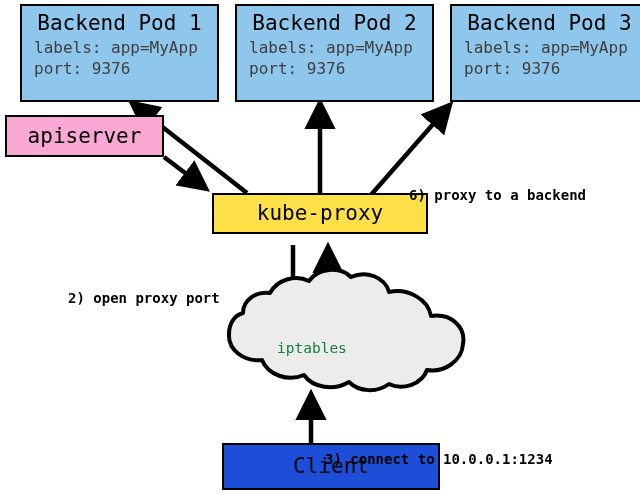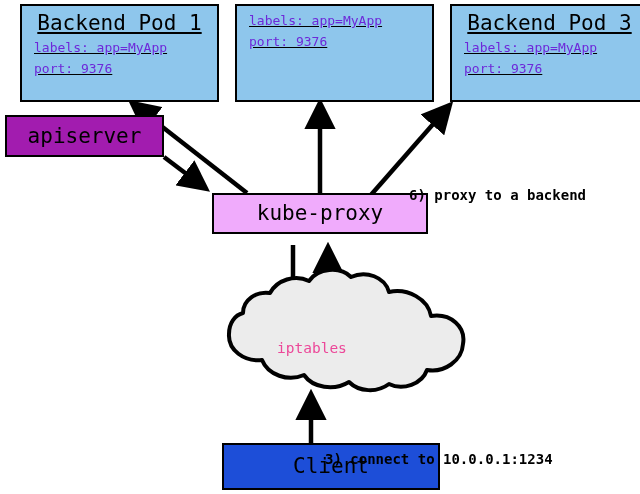--- a/index.html
+++ b/index.html
@@ -23,32 +23,31 @@
     height: 494px;
   }
   .node {
     position: absolute;
     border: 2px solid #000000;
     box-sizing: border-box;
     z-index: 3;
   }
   .pod {
     padding: 4px 0 0 0;
-    text-decoration: underline;
   }
   .pod-title {
     font-size: 21px;
     text-align: center;
     color: #000;
     line-height: 27px;
     letter-spacing: 0px;
   }
   .pod-line {
-    font-size: 13px;
-    color: #6d28d9;
+    font-size: 16px;
+    color: #404040;
     line-height: 21px;
     padding-left: 12px;
     white-space: nowrap;
   }
   .box-label {
     font-size: 21px;
     color: #000;
     display: flex;
     align-items: center;
     justify-content: center;
@@ -62,21 +61,21 @@
     font-size: 14px;
     font-weight: bold;
     color: #000000;
     line-height: 20px;
     white-space: pre;
     z-index: 4;
   }
   .cloud-label {
     position: absolute;
     font-size: 14.5px;
-    color: #ec4899;
+    color: #15803d;
     z-index: 3;
     white-space: nowrap;
   }
 </style>
 </head>
 <body>
 
 <div id="canvas">
 
   <svg id="wires" viewBox="0 0 640 494" xmlns="http://www.w3.org/2000/svg">
@@ -118,46 +117,48 @@
     </g>
   </svg>
 
   <div class="node pod" style="left:20px; top:4px; width:199px; height:98px; background:#8ec6ec;">
     <div class="pod-title">Backend Pod 1</div>
     <div class="pod-line">labels: app=MyApp</div>
     <div class="pod-line">port: 9376</div>
   </div>
 
   <div class="node pod" style="left:235px; top:4px; width:199px; height:98px; background:#8ec6ec;">
+    <div class="pod-title">Backend Pod 2</div>
     <div class="pod-line">labels: app=MyApp</div>
     <div class="pod-line">port: 9376</div>
   </div>
 
   <div class="node pod" style="left:450px; top:4px; width:199px; height:98px; background:#8ec6ec;">
     <div class="pod-title">Backend Pod 3</div>
     <div class="pod-line">labels: app=MyApp</div>
     <div class="pod-line">port: 9376</div>
   </div>
 
-  <div class="node" style="left:5px; top:115px; width:159px; height:42px; background:#a21caf;">
+  <div class="node" style="left:5px; top:115px; width:159px; height:42px; background:#f9a8d4;">
     <div class="box-label">apiserver</div>
   </div>
 
-  <div class="node" style="left:212px; top:193px; width:216px; height:41px; background:#f0abfc;">
+  <div class="node" style="left:212px; top:193px; width:216px; height:41px; background:#fde047;">
     <div class="box-label">kube-proxy</div>
   </div>
 
   <div class="cloud-label" style="left:277px; top:340px;">iptables</div>
 
   <div class="node" style="left:222px; top:443px; width:218px; height:47px; background:#1d4ed8;">
     <div class="box-label">Client</div>
   </div>
 
 
   <div class="step" style="left:68px; top:248px;">
+    <div>2) open proxy port</div>
   </div>
 
   <div class="step" style="left:325px; top:409px;">
     <div>3) connect to 10.0.0.1:1234</div>
   </div>
 
 
   <div class="step" style="left:409px; top:145px;">
     <div>6) proxy to a backend</div>
   </div>

